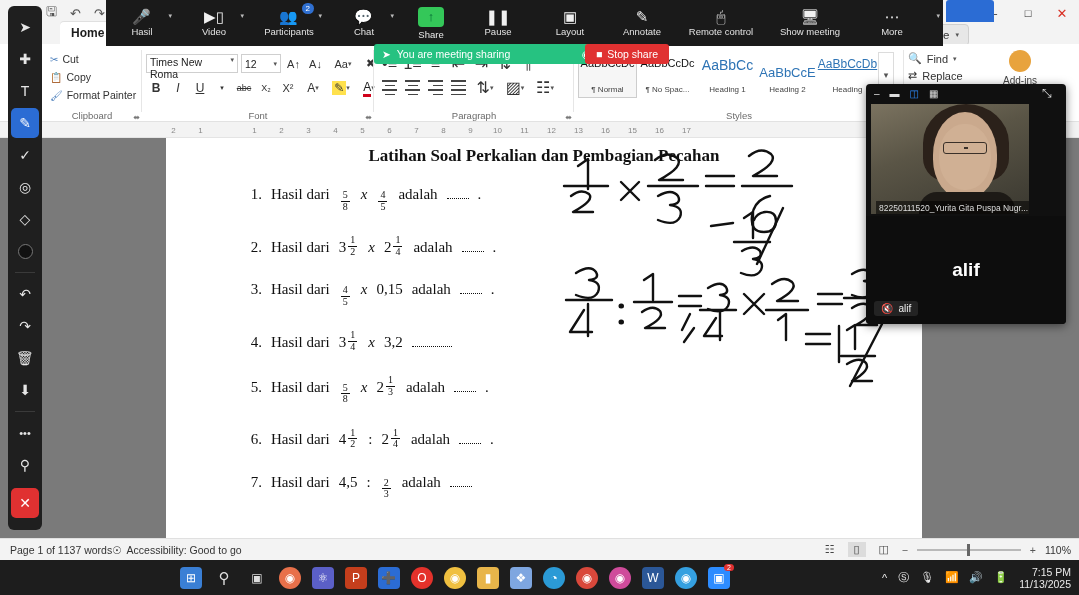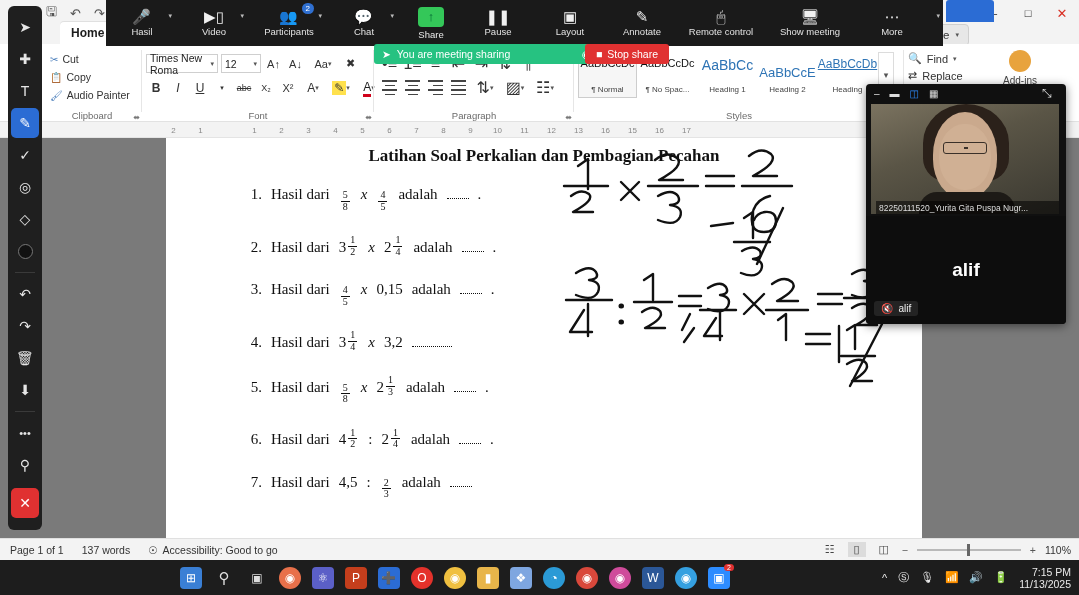--- a/index.html
+++ b/index.html
@@ -53,22 +53,22 @@
 
   
   #grp-clipboard { left:42px; width:100px; }
   .clip-item { font-size:10.5px; color:#333; display:flex; align-items:center; gap:4px; padding:1px 2px;}
   .clip-icon { font-size:10px; color:#4a7ebb; }
 
   
   #grp-font { left:142px; width:232px; }
   .font-row1 { position:absolute; top:10px; left:4px; display:flex; align-items:center; gap:3px;}
   .font-name {
-    width:72px; height:19px; border:1px solid #cfcfcf; background:#fff; font-size:10.5px;
-    padding:1px 3px; color:#222; display:flex; align-items:center; justify-content:space-between;
+    width:92px; height:19px; border:1px solid #cfcfcf; background:#fff; font-size:10.5px;
+    padding:1px 3px; color:#222; display:flex; align-items:flex-start; justify-content:space-between;
   }
   .font-size {
     width:40px; height:19px; border:1px solid #cfcfcf; background:#fff; font-size:10.5px;
     padding:1px 3px; color:#222; display:flex; align-items:center; justify-content:space-between;
   }
   .mini-caret { font-size:7px; color:#555; }
   .fbtn { width:19px; height:19px; display:flex; align-items:center; justify-content:center; font-size:11px; color:#333;}
   .font-row2 { position:absolute; top:34px; left:4px; display:flex; align-items:center; gap:2px;}
   .font-row2 .fbtn { width:20px; height:20px; font-size:12px;}
 
@@ -126,21 +126,21 @@
 
   
   .ink { position:absolute; left:0; top:0; width:756px; height:400px; pointer-events:none;}
 
   
   .statusbar {
     position:absolute; left:0; top:538px; width:1079px; height:22px;
     background:#f3f3f3; border-top:1px solid #e0e0e0;
     display:flex; align-items:center; font-size:10.5px; color:#333;
   }
-  .sb-left { display:flex; align-items:center; gap:18px; padding-left:10px;}
+  .sb-left { display:flex; align-items:center; padding-left:10px;}
   .sb-right { position:absolute; right:8px; display:flex; align-items:center; gap:9px;}
   .view-btn { width:18px; height:15px; display:flex; align-items:center; justify-content:center; color:#444; font-size:11px;}
   .zoom-slider { position:relative; width:104px; height:14px; display:flex; align-items:center;}
   .zoom-track { width:104px; height:2px; background:#b9b9b9;}
   .zoom-thumb { position:absolute; left:50px; width:3px; height:12px; background:#666;}
 
   
   #zoom-toolbar {
     position:absolute; left:106px; top:0; width:837px; height:46px;
     background:#1a1a1a; display:flex; align-items:center; color:#e9e9e9;
@@ -188,21 +188,21 @@
   .ab-sep { width:20px; height:1px; background:#3a3a3a; margin:4px 0;}
   .ab-dot { width:15px; height:15px; border-radius:50%; background:#111; border:1px solid #777;}
 
   
   #zoom-panel {
     position:absolute; left:866px; top:84px; width:200px; height:240px;
     background:#101010; border-radius:4px; overflow:hidden; box-shadow:0 2px 10px rgba(0,0,0,.5);
   }
   .zp-bar { height:18px; display:flex; align-items:center; gap:10px; padding:0 8px; color:#ddd; font-size:10px;}
   .zp-video {
-    position:absolute; left:5px; top:20px; width:188px; height:110px;
+    position:absolute; left:5px; top:20px; width:158px; height:110px;
     background:linear-gradient(160deg,#7b7360 0%, #5a5546 40%, #3a3830 100%);
     overflow:hidden;
   }
   .zp-face {
     position:absolute; left:62px; top:8px; width:64px; height:86px; border-radius:50% 50% 45% 45%;
     background:#caa98d;
   }
   .zp-hair {
     position:absolute; left:52px; top:0px; width:86px; height:78px; border-radius:50% 50% 30% 30%;
     background:#2b211a;
@@ -275,21 +275,21 @@
         <div class="clip-item">
           <span class="clip-icon">✂</span>
           <span>Cut</span>
         </div>
         <div class="clip-item">
           <span class="clip-icon">📋</span>
           <span>Copy</span>
         </div>
         <div class="clip-item">
           <span class="clip-icon">🖌</span>
-          <span>Audio Painter</span>
+          <span>Format Painter</span>
         </div>
       </div>
       <div class="grp-label">Clipboard</div>
       <div style="position:absolute; bottom:0px; right:2px; font-size:8px; color:#777;">⬌</div>
       <div class="grp-sep" style="right:0;"></div>
     </div>
 
     <div class="rib-group" id="grp-font">
       <div class="font-row1">
         <div class="font-name">

